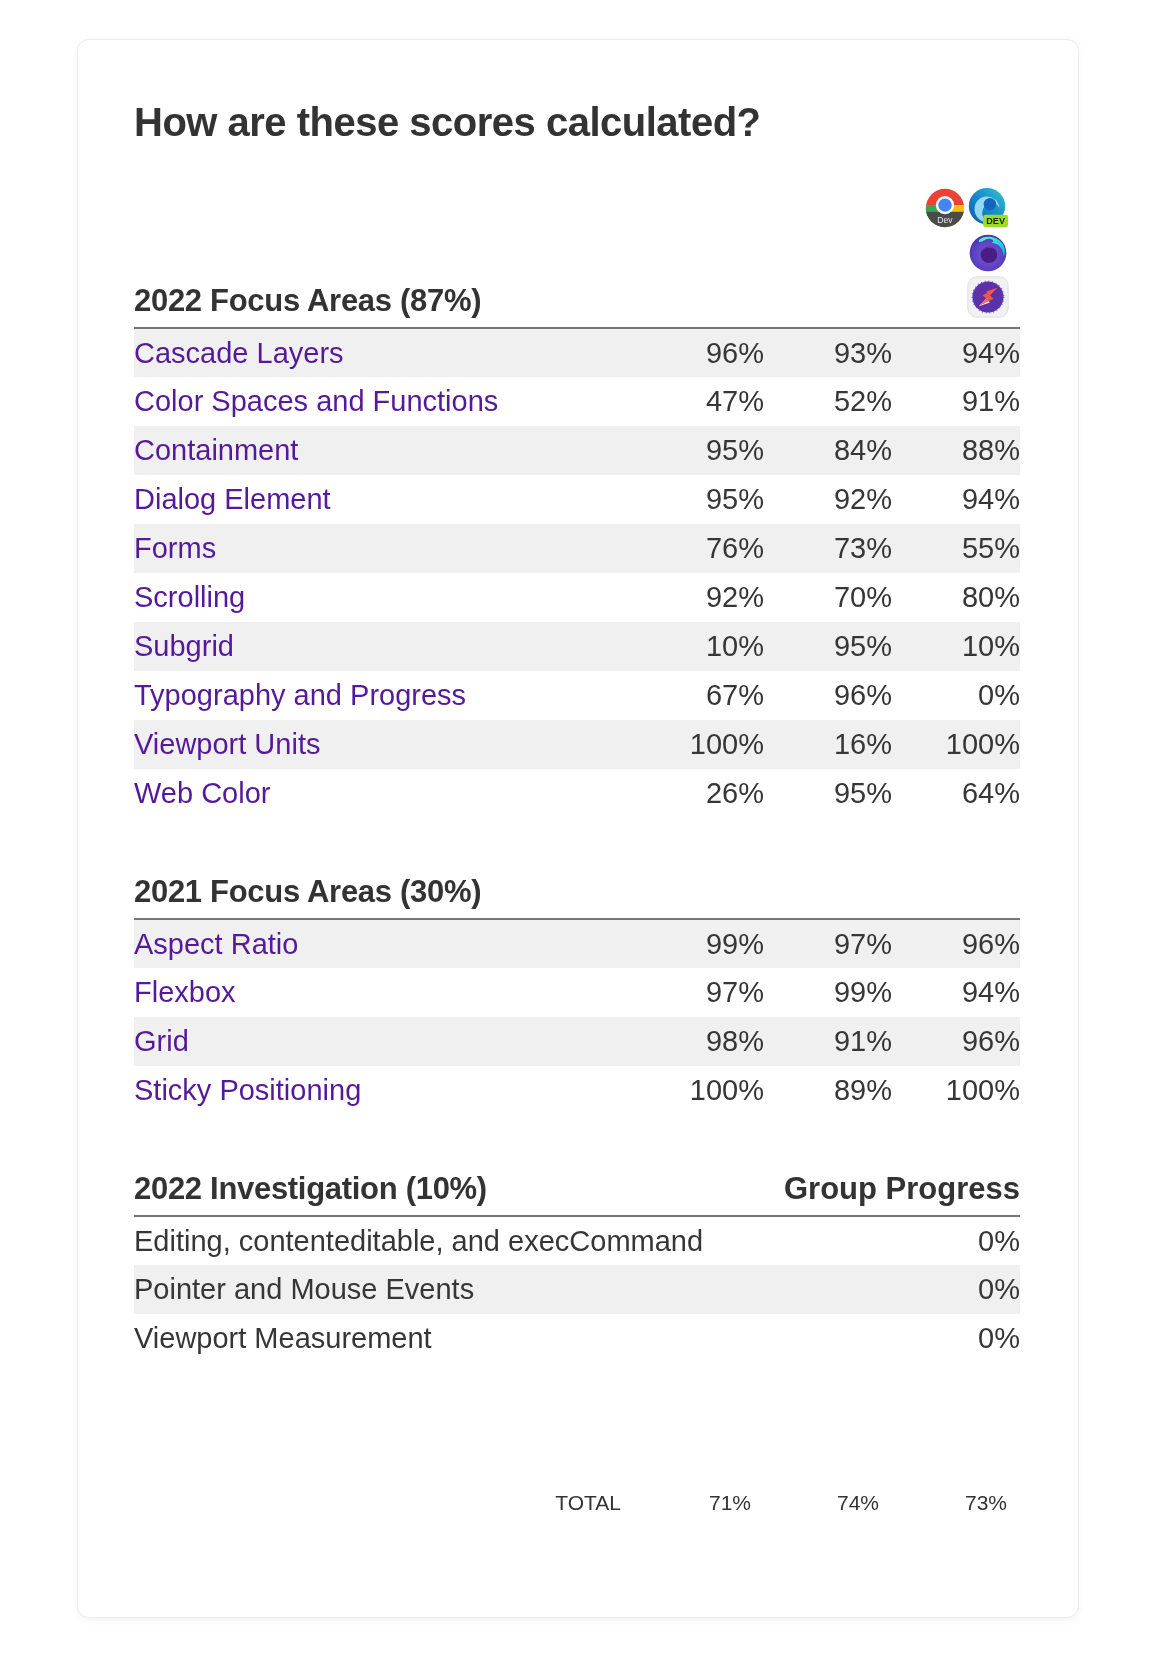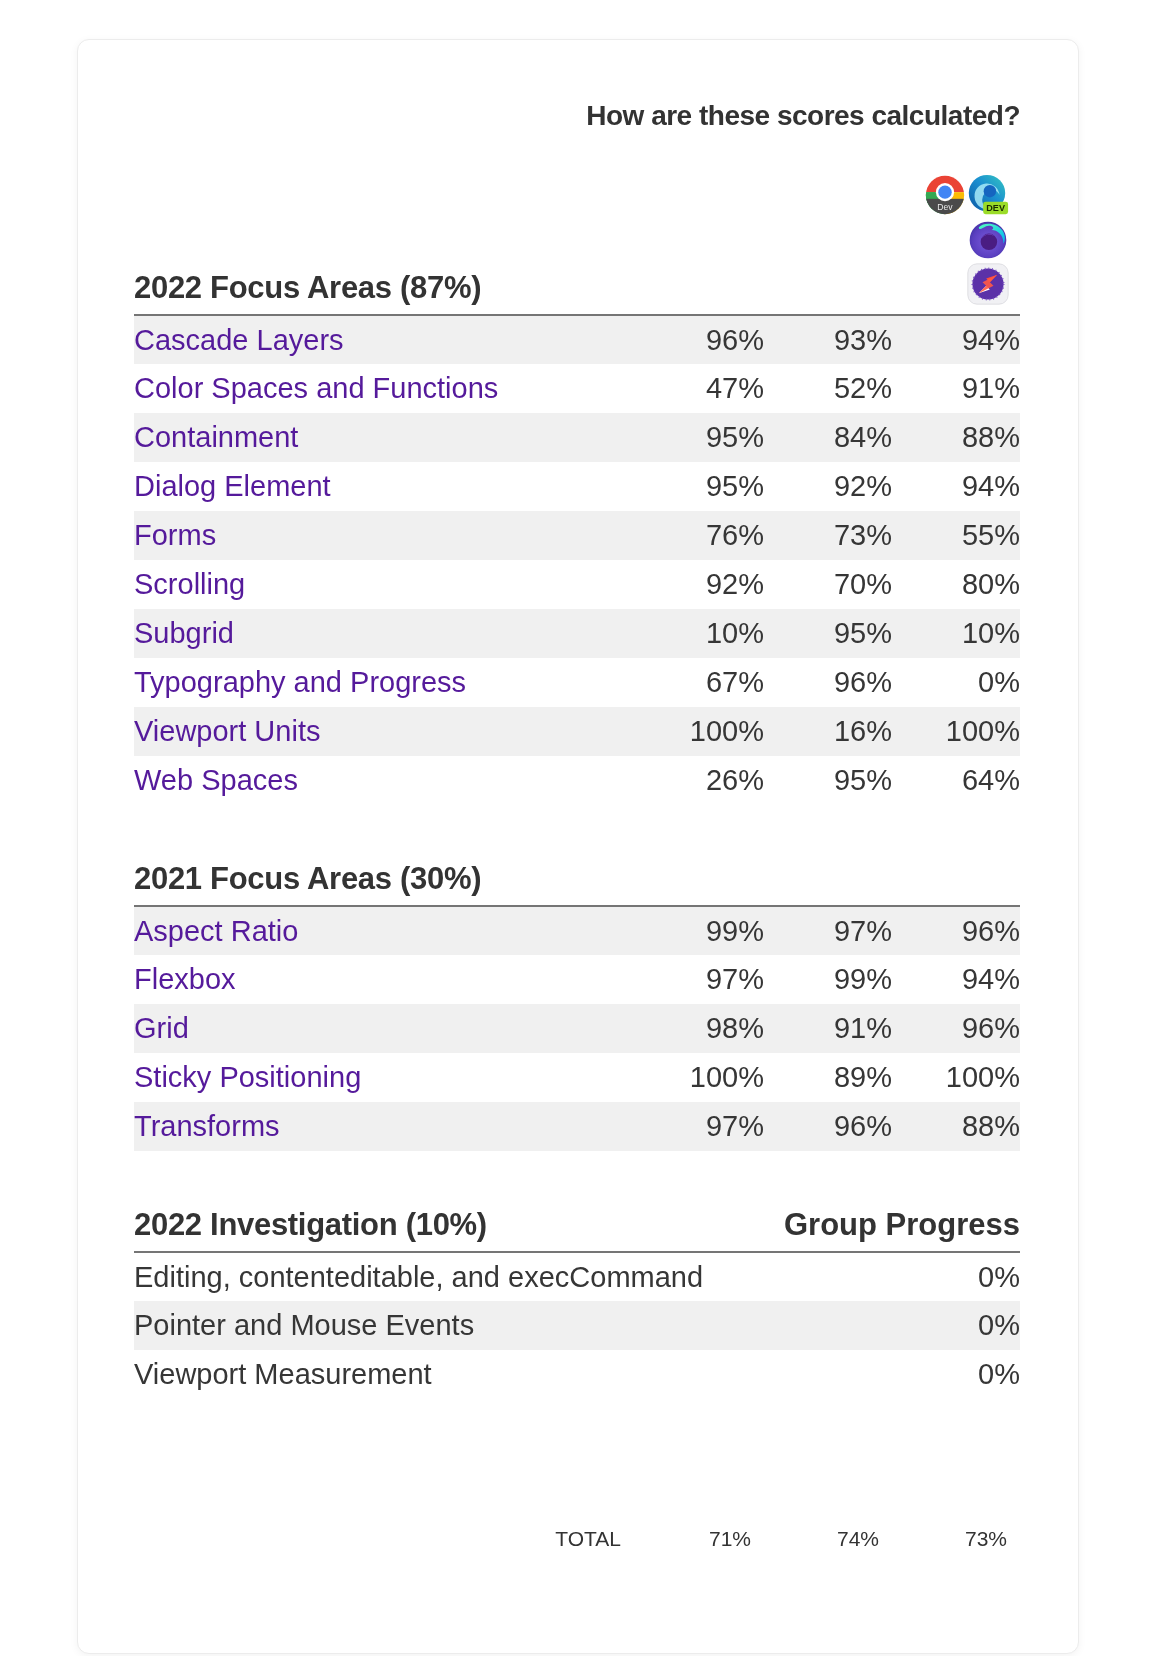--- a/index.html
+++ b/index.html
@@ -21,24 +21,24 @@
     width:1002px;
     margin:39px auto 0;
     background:#ffffff;
     border:1px solid #ececec;
     border-radius:12px;
     box-shadow:0 2px 8px rgba(0,0,0,0.05);
     padding:20px 58px 90px 56px;
     min-height:1564px;
   }
   h1.page-title{
-    font-size:28px;
+    font-size:40px;
     font-weight:bold;
     color:var(--heading);
-    text-align:right;
+    text-align:left;
     margin:40px 0 40px;
     letter-spacing:-0.5px;
   }
   .sec-head{
     display:flex;
     justify-content:space-between;
     align-items:flex-end;
     margin:18px 0 8px;
   }
   .sec-head.tight{margin-top:56px;}
@@ -229,21 +229,21 @@
           <td class="score">96%</td>
           <td class="score">0%</td>
         </tr>
         <tr>
           <td class="label"><a href="#">Viewport Units</a></td>
           <td class="score">100%</td>
           <td class="score">16%</td>
           <td class="score">100%</td>
         </tr>
         <tr>
-          <td class="label"><a href="#">Web Spaces</a></td>
+          <td class="label"><a href="#">Web Color</a></td>
           <td class="score">26%</td>
           <td class="score">95%</td>
           <td class="score">64%</td>
         </tr>
       </tbody>
   </table>
 
   <div class="sec-head tight">
     <h2 class="sec-title">2021 Focus Areas (30%)</h2>
   </div>
@@ -265,26 +265,20 @@
           <td class="label"><a href="#">Grid</a></td>
           <td class="score">98%</td>
           <td class="score">91%</td>
           <td class="score">96%</td>
         </tr>
         <tr>
           <td class="label"><a href="#">Sticky Positioning</a></td>
           <td class="score">100%</td>
           <td class="score">89%</td>
           <td class="score">100%</td>
-        </tr>
-        <tr>
-          <td class="label"><a href="#">Transforms</a></td>
-          <td class="score">97%</td>
-          <td class="score">96%</td>
-          <td class="score">88%</td>
         </tr>
       </tbody>
   </table>
 
   <div class="sec-head tight">
     <h2 class="sec-title">2022 Investigation (10%)</h2>
     <div class="value-header">Group Progress</div>
   </div>
   <table class="scores">
     <tbody class="striped-even">

